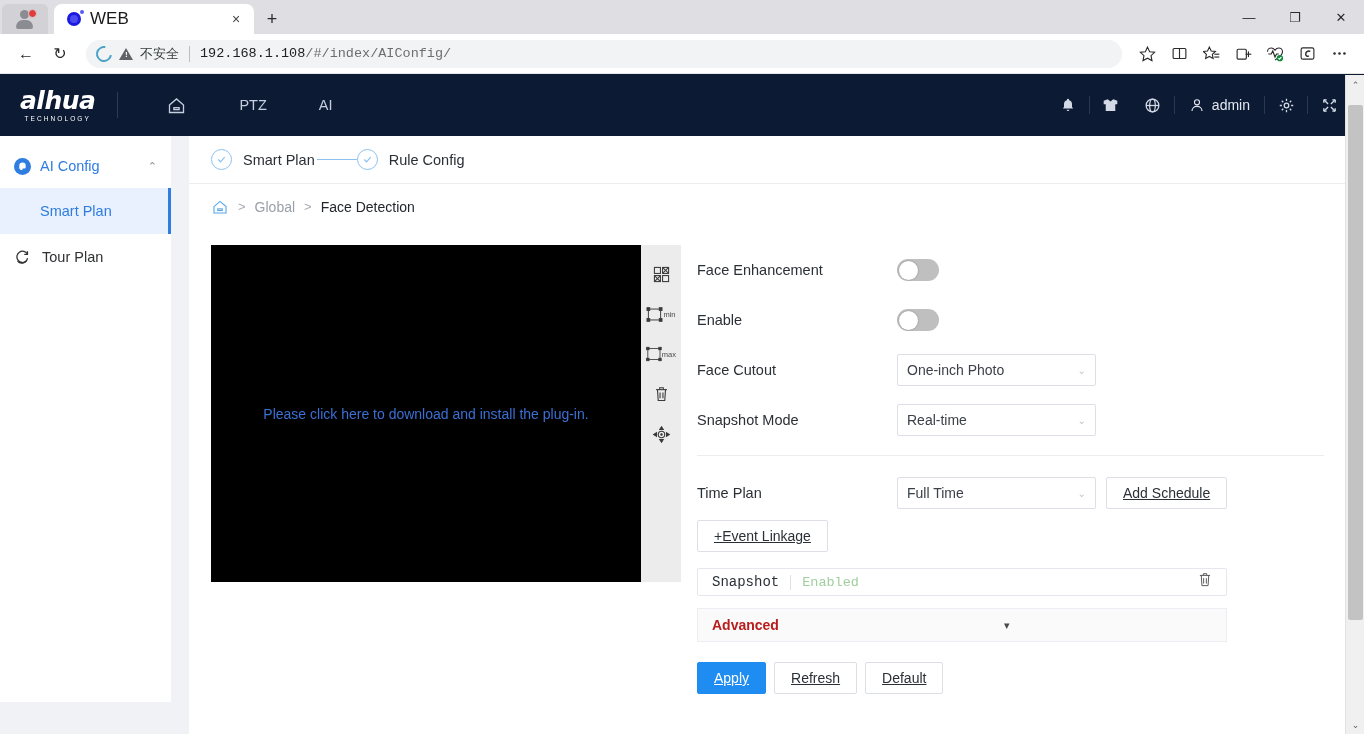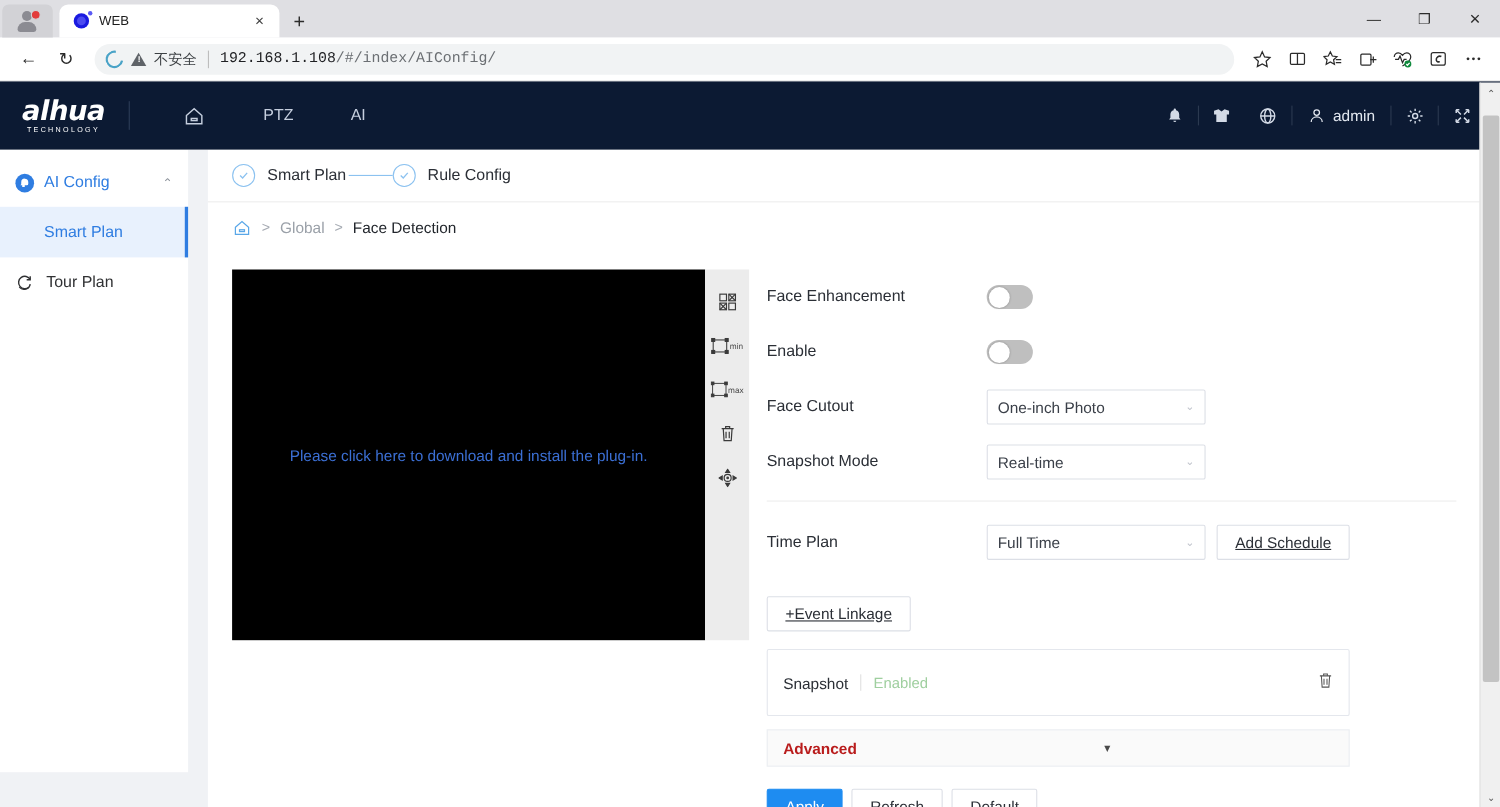--- a/index.html
+++ b/index.html
@@ -33,21 +33,21 @@
     display: flex; align-items: center; padding: 0 8px 0 12px; gap: 8px;
     margin-left: 6px; position: relative;
   }
   .tab-favicon { width: 16px; height: 16px; position: relative; flex: 0 0 16px; }
   .tab-favicon .ring { position: absolute; inset: 1px; border-radius: 50%;
     background: #1a1ae0; }
   .tab-favicon .inner { position: absolute; left: 4px; top: 4px; width: 8px; height: 8px;
     border-radius: 50%; background: #4b4bf0; }
   .tab-favicon .spark { position: absolute; right: -2px; top: -1px; width: 4px; height: 4px;
     border-radius: 50%; background: #5a5af5; }
-  .tab-title { font-size: 12px; color: #1b1b1b; flex: 1; white-space: nowrap;
+  .tab-title { font-size: 17px; color: #1b1b1b; flex: 1; white-space: nowrap;
     overflow: hidden; }
   .tab-close { width: 20px; height: 20px; display: flex; align-items: center;
     justify-content: center; color: #444; font-size: 14px; border-radius: 4px; }
   .newtab-btn { width: 28px; height: 28px; display: flex; align-items: center;
     justify-content: center; color: #2b2b2b; font-size: 18px; margin-left: 4px;
     margin-bottom: 1px; }
   .win-controls { position: absolute; right: 0; top: 0; height: 34px; display: flex; }
   .win-btn { width: 46px; height: 34px; display: flex; align-items: center;
     justify-content: center; color: #2b2b2b; font-size: 13px; }
 
@@ -155,23 +155,23 @@
     border-radius: 50%; background: #fff; box-shadow: 0 0 2px rgba(0,0,0,.3); }
   .selectbox { width: 199px; height: 32px; border: 1px solid #dcdfe6; border-radius: 2px;
     display: flex; align-items: center; padding: 0 9px; font-size: 14px; color: #3b4049;
     background: #fff; }
   .selectbox .sel-chev { margin-left: auto; color: #c0c4cc; font-size: 10px; }
   .divider { height: 1px; background: #ededed; margin: 10px 0 12px 0; }
   .btn { height: 32px; border: 1px solid #dcdfe6; border-radius: 2px; background: #fff;
     display: inline-flex; align-items: center; justify-content: center; padding: 0 16px;
     font-size: 14px; color: #2b2f36; text-decoration: underline; }
   .btn-primary { background: #1e8cf1; border-color: #1e8cf1; color: #fff; }
-  .linkage-row { margin-top: 24px; }
-  .chip-card { margin-top: 16px; height: 61px; border: 1px solid #e4e7ed; border-radius: 2px;
-    display: flex; align-items: center; padding: 0 14px; width: 530px; }
+  .linkage-row { margin-top: 2px; }
+  .chip-card { margin-top: 16px; height: 28px; border: 1px solid #e4e7ed; border-radius: 2px;
+    display: flex; align-items: center; padding: 0 14px; width: 530px; font-family: Liberation Mono, monospace; }
   .chip-title { font-size: 14px; color: #2b2f36; }
   .chip-div { width: 1px; height: 15px; background: #e0e0e0; margin: 0 11px; }
   .chip-state { font-size: 13.5px; color: #9fcf9f; }
   .chip-trash { margin-left: auto; color: #555; }
   .adv-bar { margin-top: 12px; height: 34px; background: #fafafa; border: 1px solid #ebeef2;
     display: flex; align-items: center; padding: 0 14px; width: 530px; }
   .adv-label { font-size: 14px; font-weight: bold; color: #b91c1c; }
   .adv-chev { margin-left: 225px; color: #4a4a4a; font-size: 11px; }
   .footer-btns { display: flex; gap: 8px; margin-top: 20px; padding-left: 0; }
 

